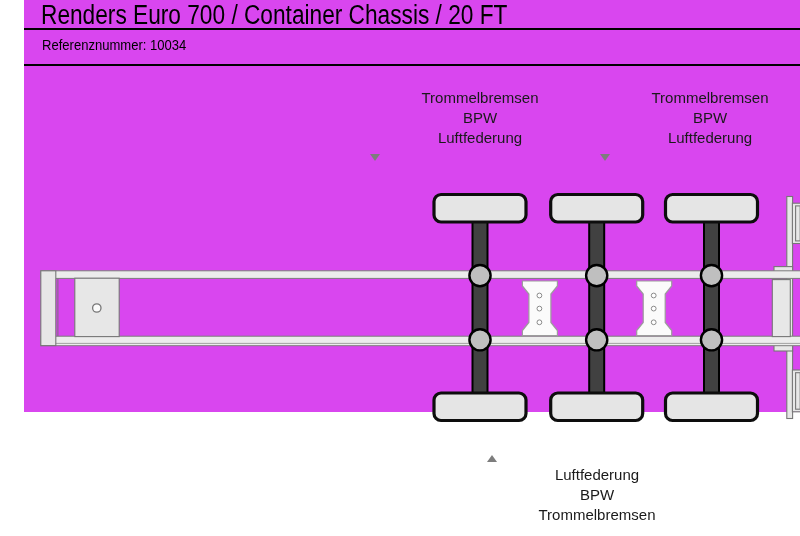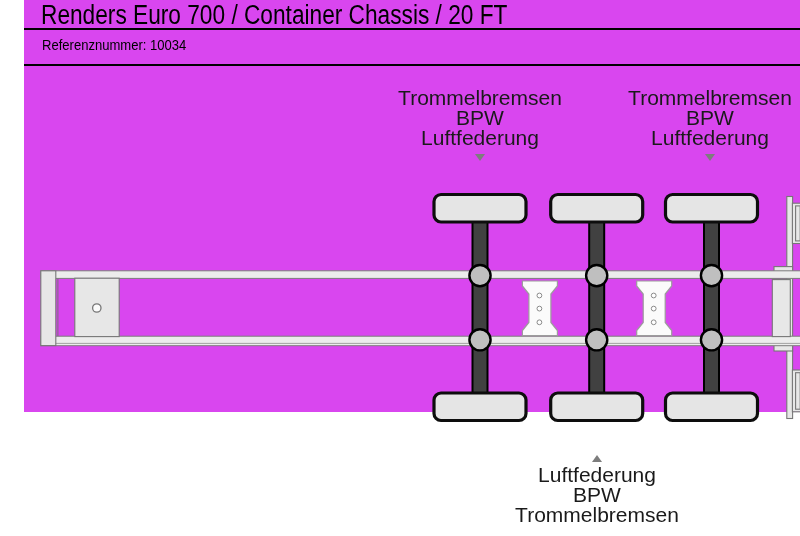--- a/index.html
+++ b/index.html
@@ -19,22 +19,22 @@
   .rule2 { top: 64px; height: 1.5px; }
   .ref {
     position: absolute; left: 18px; top: 36px;
     font-size: 14.5px; line-height: 18px; color: #000;
     white-space: nowrap;
     transform: scaleX(0.9); transform-origin: 0 50%;
   }
 
   .label-group {
     position: absolute; width: 220px;
-    display: flex; flex-direction: column; align-items: center;
-    font-size: 21px; line-height: 20px; color: #1a1a1a;
+    display: flex; flex-direction: column; 
+    font-size: 15px; line-height: 20px; color: #1a1a1a;
     text-align: center;
   }
   .label-group span { display: block; white-space: nowrap; }
   .lg-top { top: 88px; }
   .lg-bottom { top: 455px; }
   .lg1 { left: 346px; }
   .lg2 { left: 576px; }
   .lg3 { left: 463px; }
 
   .tri { width: 0; height: 0; }

